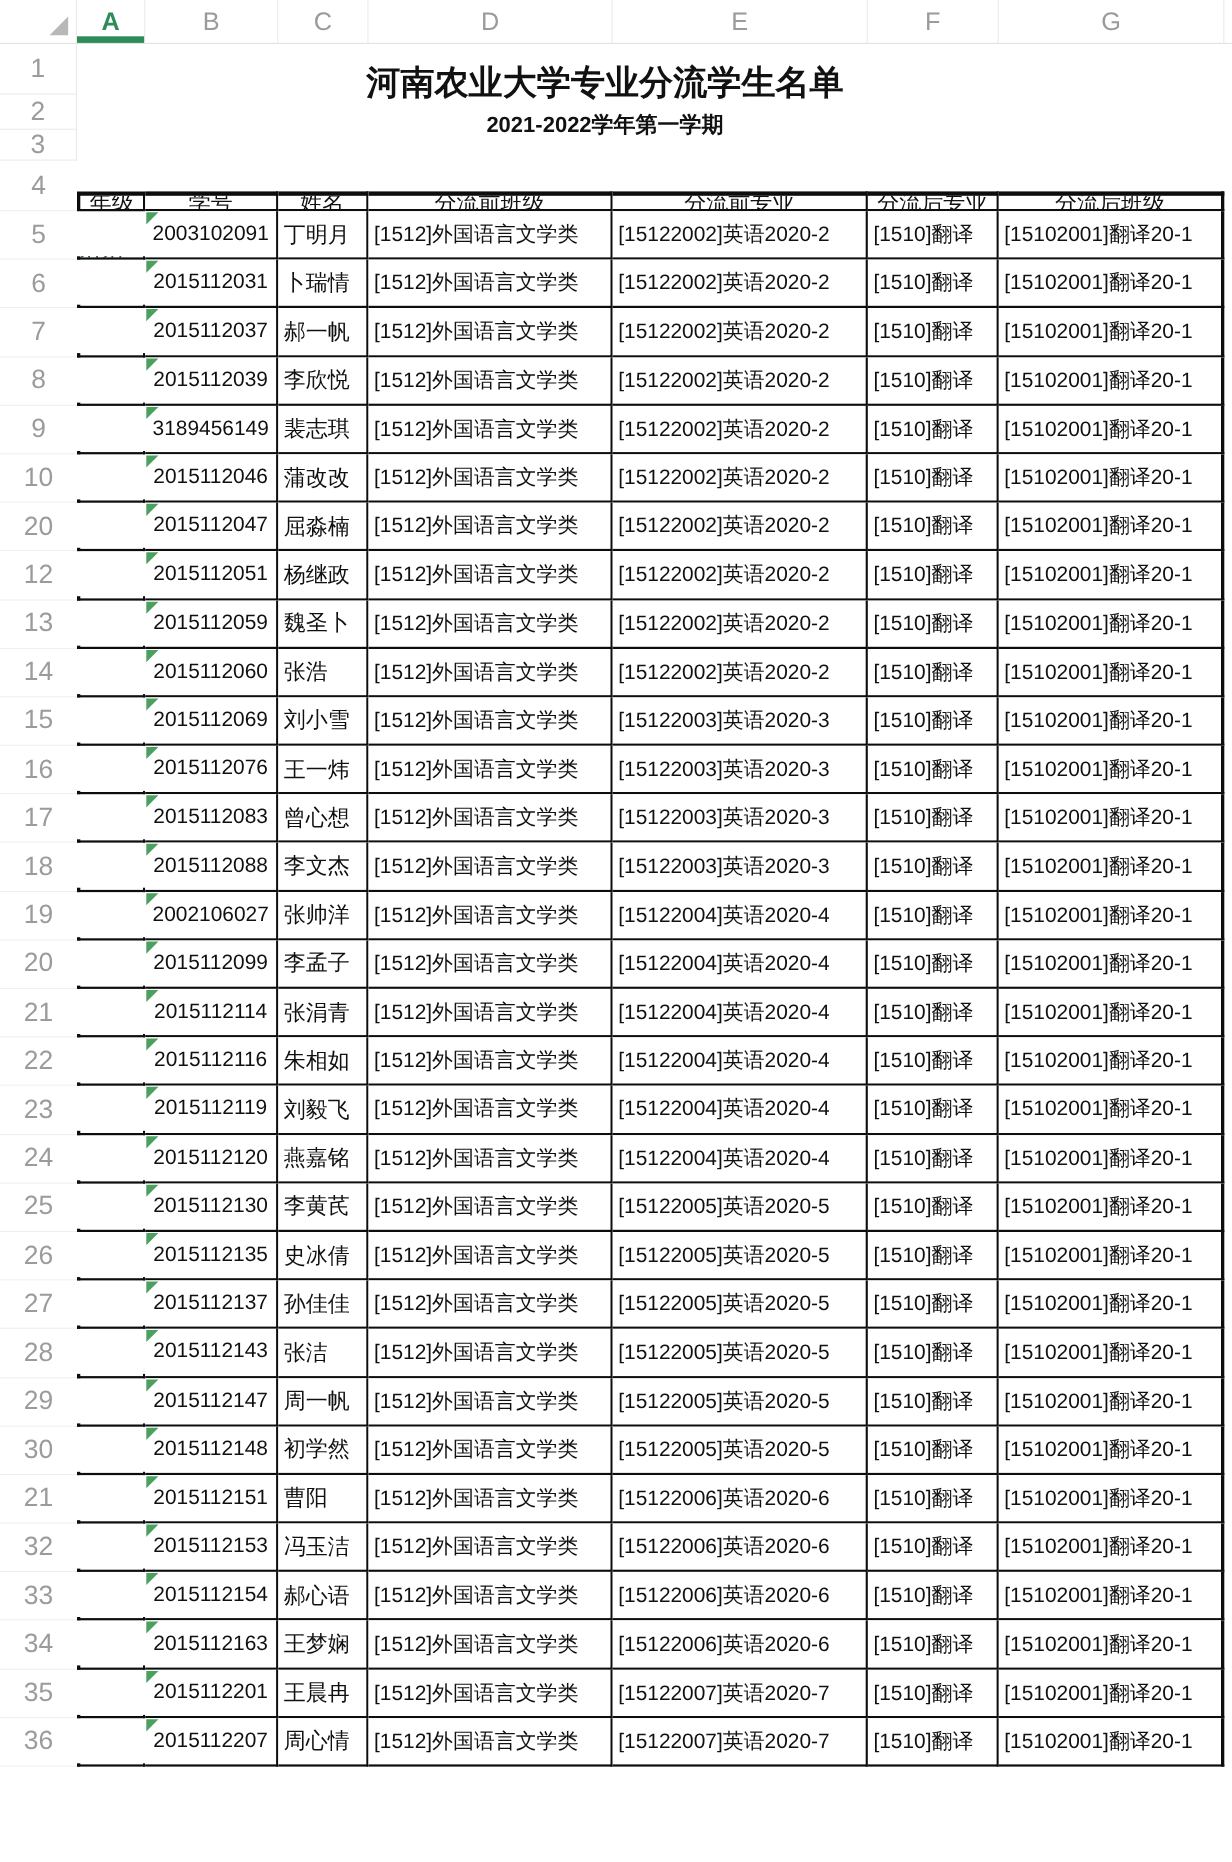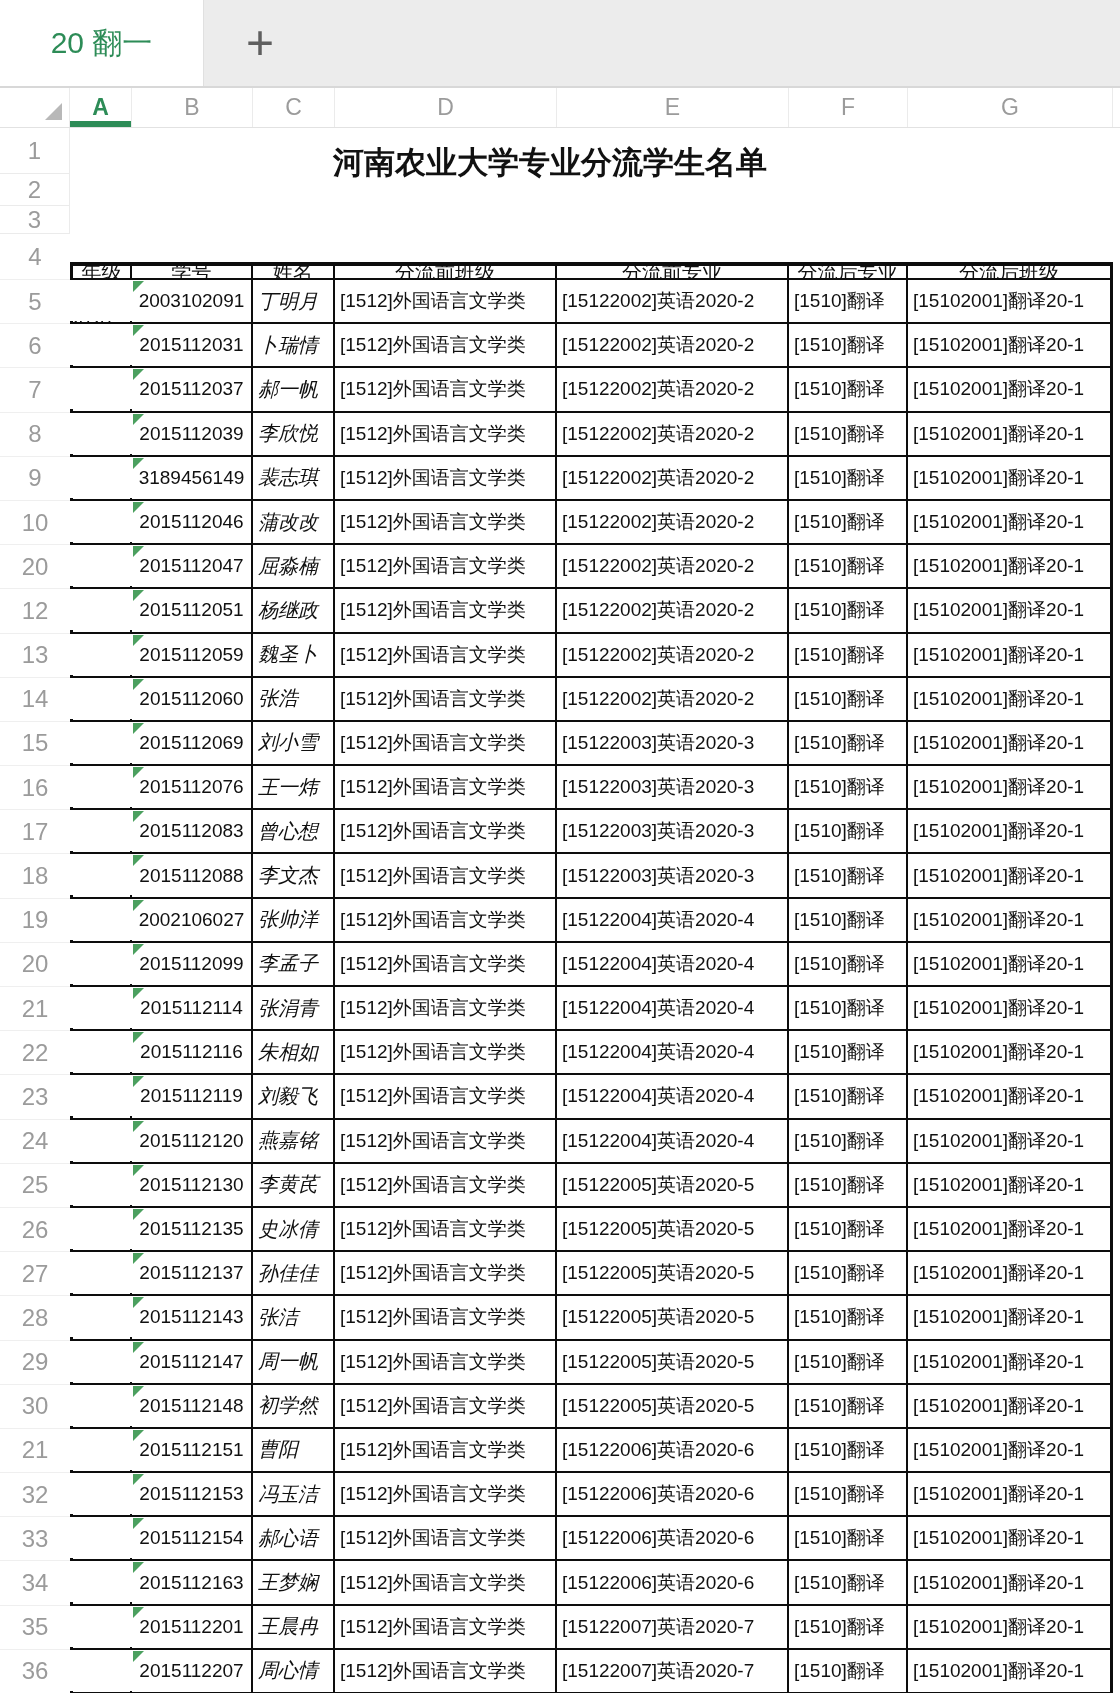--- a/index.html
+++ b/index.html
@@ -53,39 +53,30 @@
     position:relative; display:flex; align-items:center;
     font-size:19px; color:#101010; white-space:nowrap; overflow:hidden;
     border-right:2px solid #0d0d0d; border-bottom:2px solid #0d0d0d;
     padding:0 4px; background:#fff;
   }
   .hrow .cell { border-top:4px solid #0d0d0d; justify-content:center; font-size:20px; padding:0 2px;margin-top:28px; }
   .cell.first { border-left:3px solid #0d0d0d; }
   .cell.last  { border-right:3px solid #0d0d0d; }
   .c-grade { justify-content:flex-end; padding-right:19px;margin-top:41px; }
   .c-id    { justify-content:center; }
-  .c-name  { padding-left:5px; font-size:20px;font-style:italic; }
+  .c-name  { padding-left:5px; font-size:20px; }
   .c-left  { padding-left:5px; }
   .flag::before { content:""; position:absolute; top:1px; left:1px; width:0; height:0;
     border-top:11px solid #4BA05F; border-right:11px solid transparent; }
 </style>
 </head>
 <body>
 
 <div class="screen">
 
-  <div class="tabbar">
-    <div class="tab">
-      <span>20 翻一</span>
-    </div>
-    <div class="tab-add">
-      <span>+</span>
-    </div>
-    <div class="fill"></div>
-  </div>
 
   <div class="colhdr">
     <div class="corner">
       <span class="corner-tri"></span>
     </div>
 
   <div class="colcell sel">
         <span>A</span>
         <div class="selbar"></div>
       </div>
@@ -108,20 +99,21 @@
         <span>G</span>
       </div>
     </div>
 
   <div class="toprows">
     <div class="rncell r1">1</div>
     <div class="rncell r2">2</div>
     <div class="rncell r3">3</div>
     <div class="titlebox">
       <div class="title">河南农业大学专业分流学生名单</div>
+      <div class="subtitle">2021-2022学年第一学期</div>
     </div>
   </div>
 
   <div class="srow hrow">
     <div class="rn">4</div>
     <div class="cell first">年级</div>
     <div class="cell">学号</div>
     <div class="cell">姓名</div>
     <div class="cell">分流前班级</div>
     <div class="cell">分流前专业</div>

